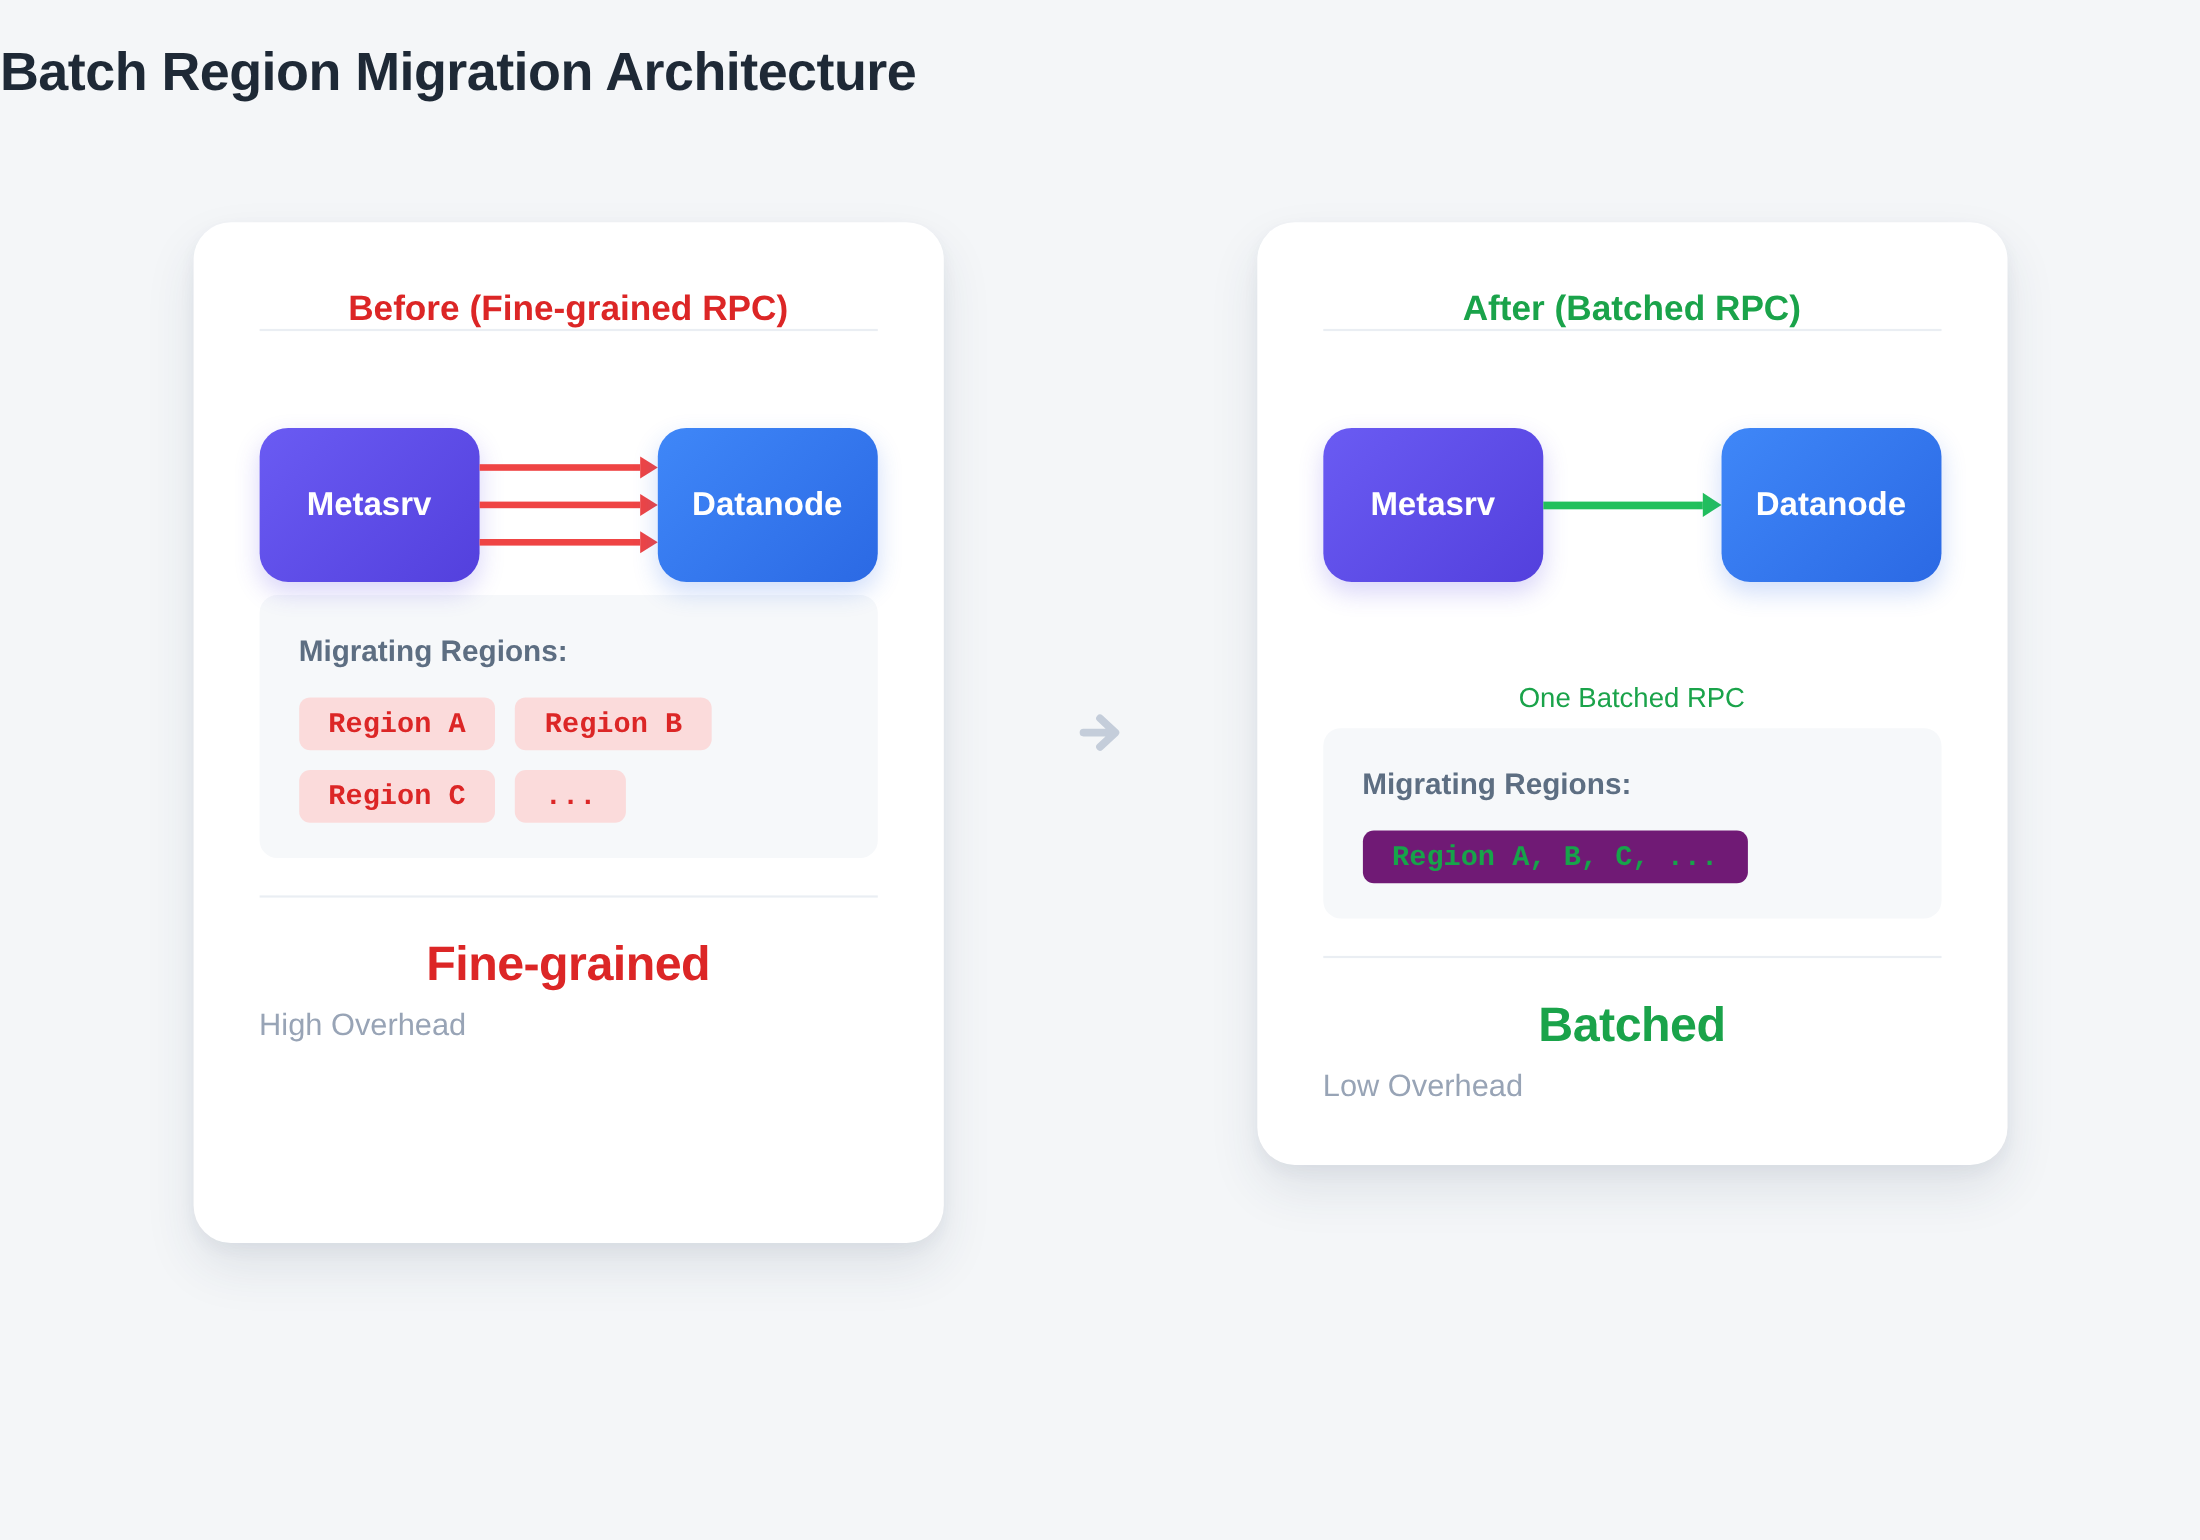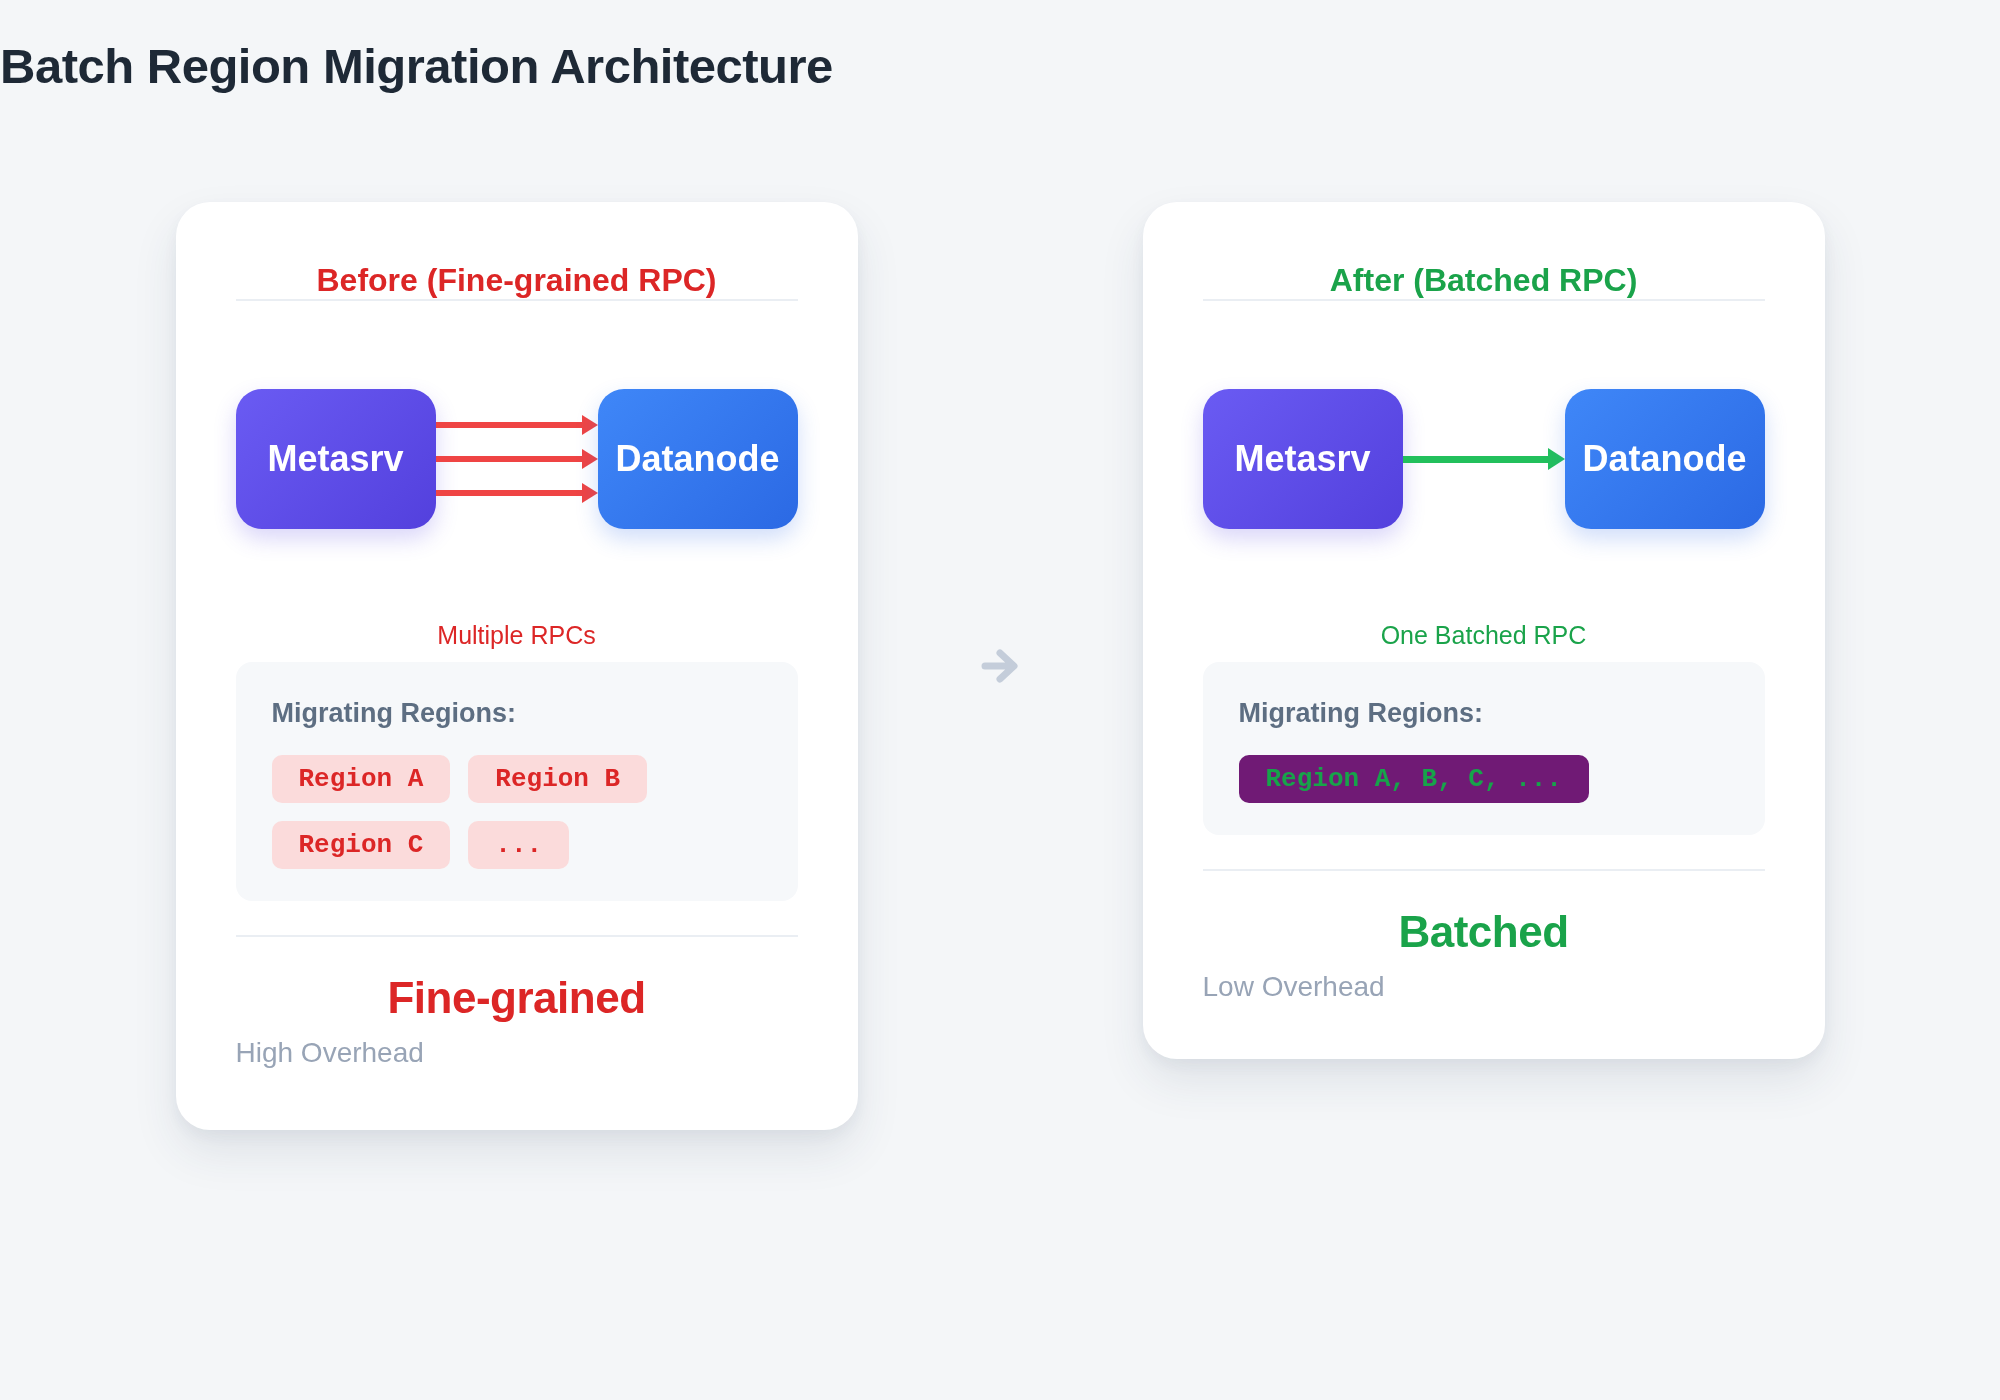--- a/index.html
+++ b/index.html
@@ -52,21 +52,21 @@
     height: 140px;
   }
   .node {
     width: 200px;
     height: 140px;
     border-radius: 26px;
     display: flex;
     align-items: center;
     justify-content: center;
     color: #ffffff;
-    font-size: 36px;
+    font-size: 30px;
     font-weight: 700;
     flex: none;
   }
   .node-metasrv {
     background: linear-gradient(135deg, #6a5bf3 0%, #5340dd 100%);
     box-shadow: 0 10px 22px rgba(88,70,228,0.22);
   }
   .node-datanode {
     background: linear-gradient(135deg, #3f87f8 0%, #2b69e4 100%);
     box-shadow: 0 10px 22px rgba(45,105,230,0.22);
@@ -178,21 +178,20 @@
         <div class="rpc-arrow">
             <i class="line"></i>
             <i class="head"></i>
           </div>
       </div>
       <div class="node node-datanode">
         <span>Datanode</span>
       </div>
     </div>
 
-    <div class="rpc-label red-text">Multiple RPCs</div>
 
     <div class="regions-box">
       <div class="regions-title">Migrating Regions:</div>
       <div class="chips">
         <span class="chip chip-red">Region A</span>
         <span class="chip chip-red">Region B</span>
         <span class="chip chip-red">Region C</span>
         <span class="chip chip-red">...</span>
       </div>
     </div>

